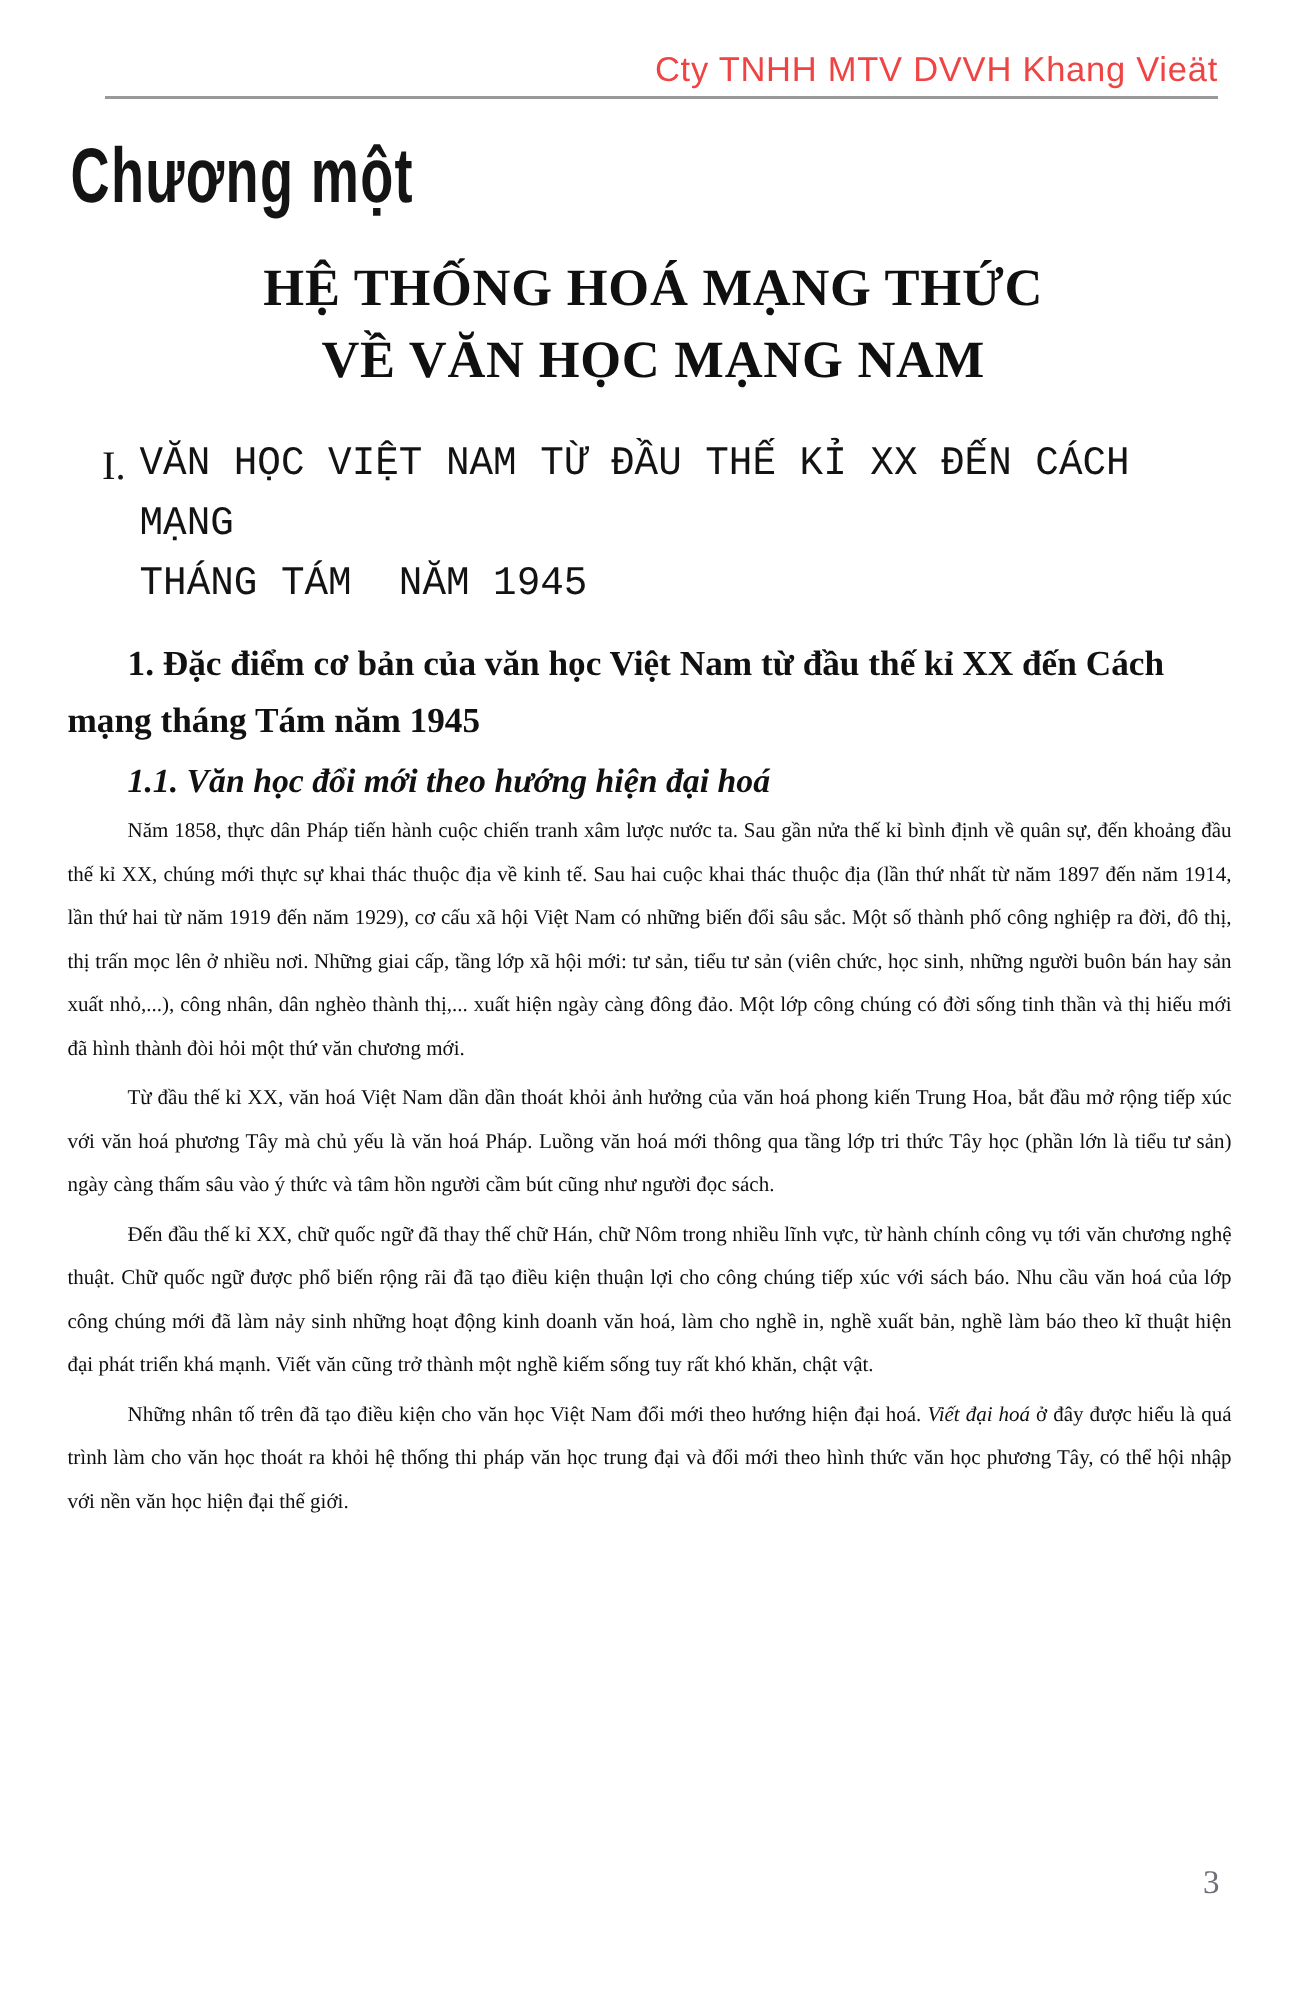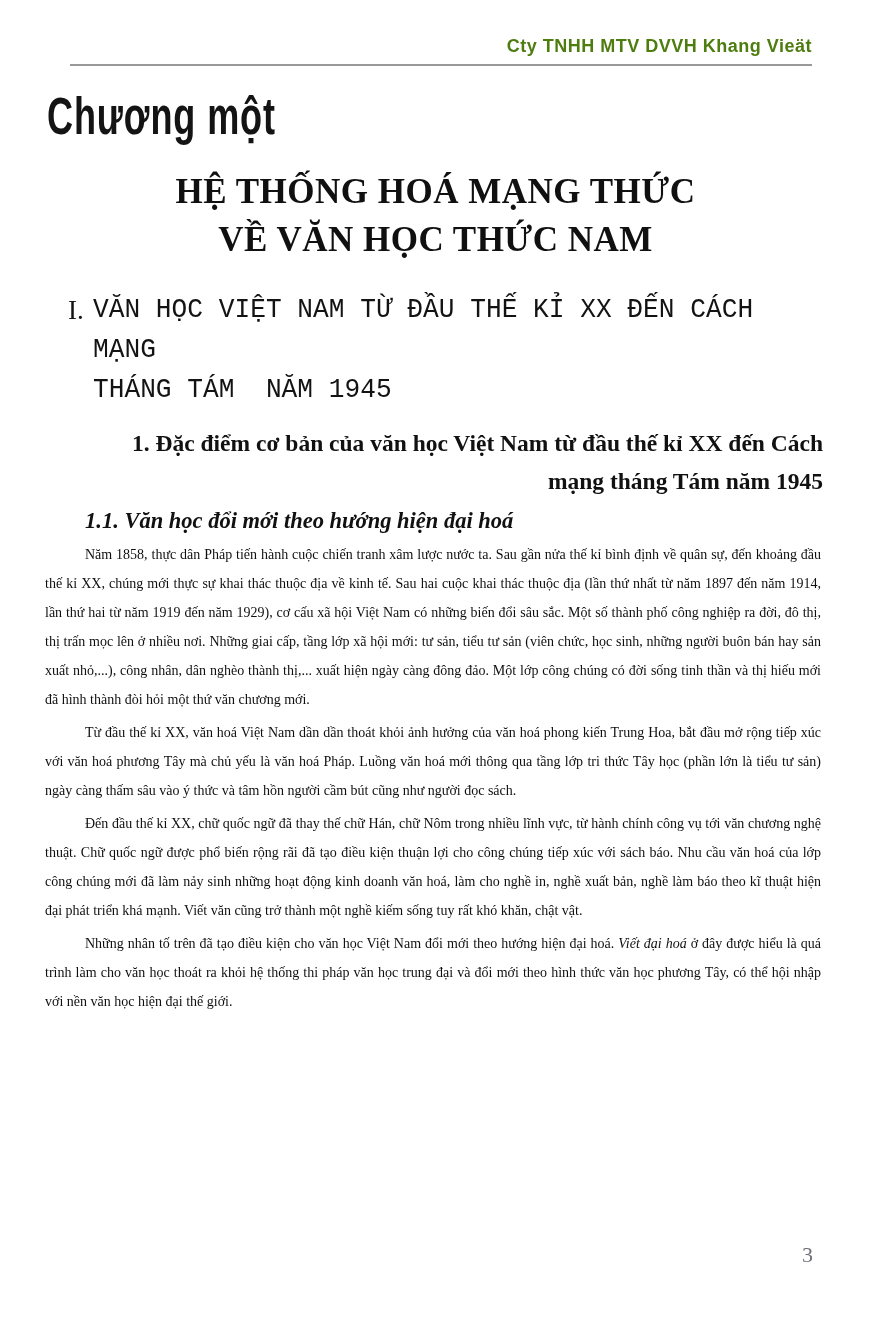--- a/index.html
+++ b/index.html
@@ -14,24 +14,24 @@
     font-family: "Liberation Serif", serif;
     color: #0f0f0f;
   }
   
   .running-header {
     margin: 33px 59px 0 70px;
     text-align: right;
   }
   .company-name {
     font-family: "Liberation Sans", sans-serif;
-    font-weight: bold;
-    font-size: 18px;
+    font-weight: normal;
+    font-size: 23px;
     line-height: 26px;
-    color: #4d7c0f;
+    color: #ef4444;
     letter-spacing: 0.5px;
   }
   .header-rule {
     margin: 5px 59px 0 70px;
     border: none;
     border-top: 2px solid #999999;
     height: 0;
   }
   
   .chapter-kicker-wrap {
@@ -70,21 +70,20 @@
   .section-line { display: block; transform: scaleX(0.97); transform-origin: left center; }
   .preserve { white-space: pre-wrap; }
   
   .heading-1 {
     margin: 14px 48px 0 45px;
     font-weight: bold;
     font-size: 23.5px;
     line-height: 38px;
     text-indent: 40px;
     color: #111111;
-    text-align: right;
   }
   
   .heading-1-1 {
     margin: 6px 48px 0 85px;
     font-weight: bold;
     font-style: italic;
     font-size: 22.5px;
     line-height: 30px;
     color: #111111;
     font-family: Liberation Serif, serif;
@@ -117,21 +116,21 @@
     <span class="company-name">Cty TNHH MTV DVVH Khang Vieät</span>
   </div>
   <hr class="header-rule">
 
   <div class="chapter-kicker-wrap">
     <span class="chapter-kicker">Chương một</span>
   </div>
 
   <h1 class="chapter-title">
     <span>HỆ THỐNG HOÁ MẠNG THỨC</span><br>
-    <span>VỀ VĂN HỌC THỨC NAM</span>
+    <span>VỀ VĂN HỌC MẠNG NAM</span>
   </h1>
 
   <div class="section-heading">
     <span class="section-numeral">I.</span>
     <span class="section-lines">
       <span class="section-line">VĂN HỌC VIỆT NAM TỪ ĐẦU THẾ KỈ XX ĐẾN CÁCH MẠNG</span>
       <span class="section-line preserve">THÁNG TÁM  NĂM 1945</span>
     </span>
   </div>
 

